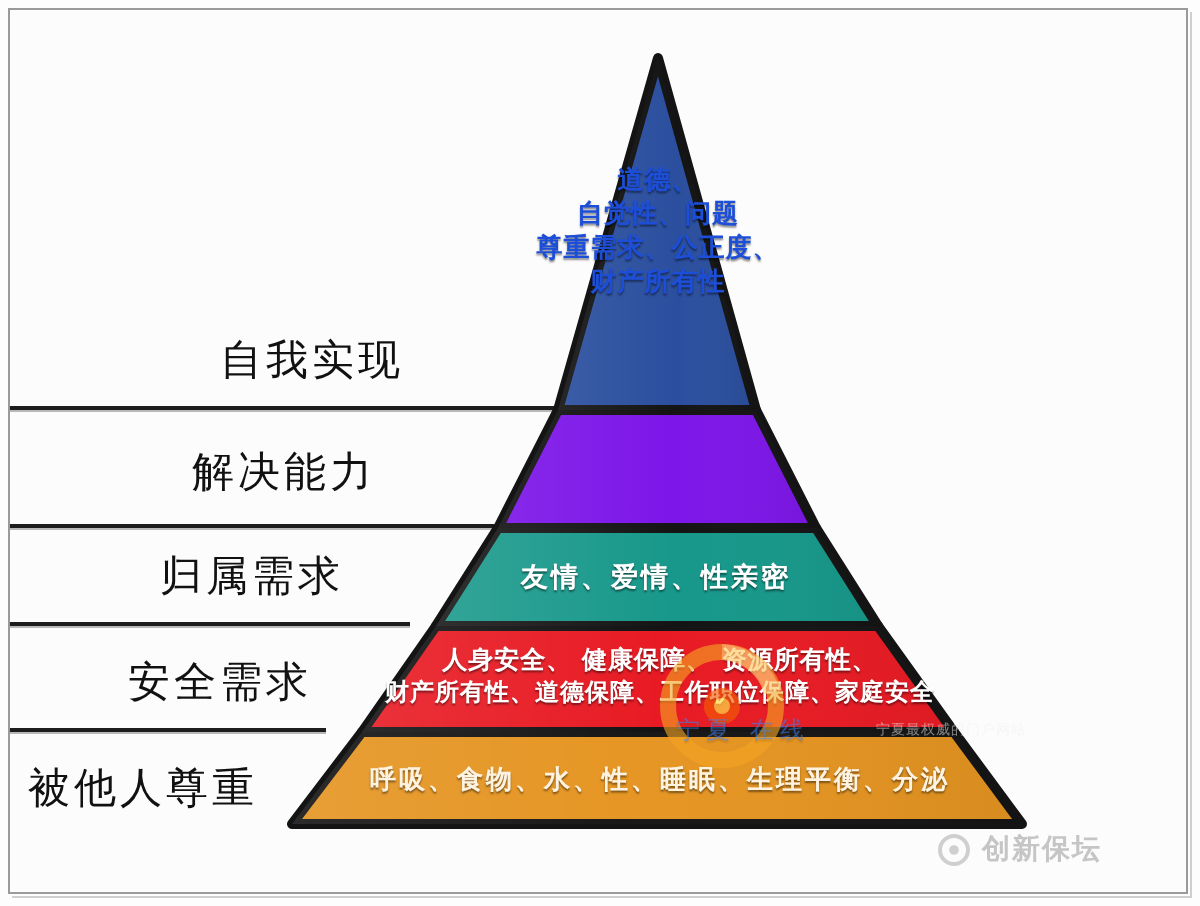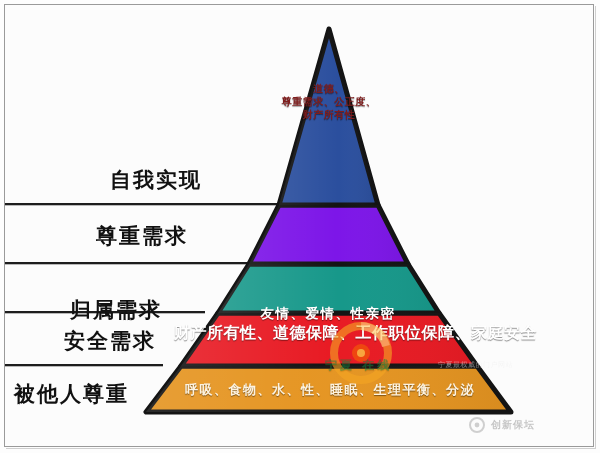--- a/index.html
+++ b/index.html
@@ -46,21 +46,21 @@
     height: 0;
     border-top: 2px solid #1d1d1d;
     border-bottom: 1px solid #b8b8b8;
   }
 
   
   .tier-label {
     position: absolute;
     color: #111111;
     font-size: 21px;
-    font-weight: bold;
+    font-weight: normal;
     letter-spacing: 2px;
     white-space: nowrap;
     text-align: right;
     font-family: "DejaVu Sans", "Liberation Sans", sans-serif;
   }
 
   
   .pyramid {
     position: absolute;
     left: 0;
@@ -73,34 +73,33 @@
   .tier-text {
     position: absolute;
     text-align: center;
     font-weight: bold;
     line-height: 1.32;
     white-space: nowrap;
     text-shadow: 0 1px 1px rgba(0,0,0,0.45);
     pointer-events: none;
   }
   .t-self {
-    color: #7f1d1d;
-    font-size: 10px;
+    color: #1d4ed8;
+    font-size: 13px;
     letter-spacing: 0.5px;
   }
   .t-esteem {
     color: #ffffff;
     font-size: 13px;
     letter-spacing: 1px;
   }
   .t-belong {
     color: #ffffff;
     font-size: 13.5px;
     letter-spacing: 1.5px;
-    margin-top: 24px;
   }
   .t-safety {
     color: #ffffff;
     font-size: 12.5px;
     letter-spacing: 0.5px;
   }
   .t-phys {
     color: #fdf3e0;
     font-size: 13px;
     letter-spacing: 1.5px;
@@ -112,26 +111,26 @@
     position: absolute;
     left: 330px;
     top: 322px;
     width: 62px;
     height: 62px;
     opacity: 0.72;
     pointer-events: none;
   }
   .wm-center-text {
     position: absolute;
-    left: 325px;
+    left: 338px;
     top: 357px;
     width: 170px;
     font-size: 12px;
-    font-weight: bold;
-    color: #15803d;
+    font-weight: normal;
+    color: #3b82f6;
     opacity: 0.55;
     letter-spacing: 3px;
     text-shadow: 0 1px 1px rgba(120,60,0,0.5);
     pointer-events: none;
     white-space: nowrap;
   }
   .wm-center-sub {
     position: absolute;
     left: 438px;
     top: 360px;
@@ -148,21 +147,21 @@
     position: absolute;
     left: 468px;
     top: 416px;
     display: flex;
     align-items: center;
     gap: 5px;
     opacity: 0.30;
     pointer-events: none;
   }
   .wm-br-text {
-    font-size: 10px;
+    font-size: 14px;
     font-weight: bold;
     color: #4a4a4a;
     letter-spacing: 1px;
     white-space: nowrap;
   }
 </style>
 </head>
 <body>
 
 <div id="root">
@@ -215,38 +214,40 @@
       </linearGradient>
       <linearGradient id="gSelf" x1="0" y1="0" x2="1" y2="0">
         <stop offset="0%" stop-color="#ffffff" stop-opacity="0.08"></stop>
         <stop offset="60%" stop-color="#ffffff" stop-opacity="0.0"></stop>
         <stop offset="100%" stop-color="#000000" stop-opacity="0.07"></stop>
       </linearGradient>
     </defs>
   </svg>
 
   <div class="tier-label" style="left:110px; top:166px;">自我实现</div>
-  <div class="tier-label" style="left:96px; top:222px;">尊重需求</div>
-  <div class="tier-label" style="left:70px; top:274px;margin-top:22px;">归属需求</div>
+  <div class="tier-label" style="left:96px; top:222px;">解决能力</div>
+  <div class="tier-label" style="left:80px; top:274px;">归属需求</div>
   <div class="tier-label" style="left:44px; top:327px;margin-left:20px;">安全需求</div>
   <div class="tier-label" style="left:14px; top:380px;">被他人尊重</div>
 
   <div class="tier-text t-self" style="left:254px; top:82px; width:150px;">
     <div>道德、</div>
+    <div>自觉性、问题</div>
     <div>尊重需求、公正度、</div>
     <div>财产所有性</div>
   </div>
 
 
   <div class="tier-text t-belong" style="left:248px; top:281px; width:160px;">
     <div>友情、爱情、性亲密</div>
   </div>
 
   <div class="tier-text t-safety" style="left:174px; top:322px; width:312px;">
-    <div style="font-size:16px;">财产所有性、道德保障、工作职位保障、家庭安全</div>
+    <div>人身安全、 健康保障、 资源所有性、</div>
+    <div style="font-size:12px;">财产所有性、道德保障、工作职位保障、家庭安全</div>
   </div>
 
   <div class="tier-text t-phys" style="left:160px; top:381px; width:340px;">
     <div>呼吸、食物、水、性、睡眠、生理平衡、分泌</div>
   </div>
 
   <svg class="wm-center" viewBox="0 0 62 62">
     <circle cx="31" cy="31" r="27" fill="none" stroke="#f5a623" stroke-width="8" stroke-opacity="0.85"></circle>
     <path d="M31 4 A27 27 0 0 1 56 24" fill="none" stroke="#ffd27a" stroke-width="8" stroke-opacity="0.9"></path>
     <circle cx="31" cy="31" r="9" fill="#f25c05" fill-opacity="0.9"></circle>

